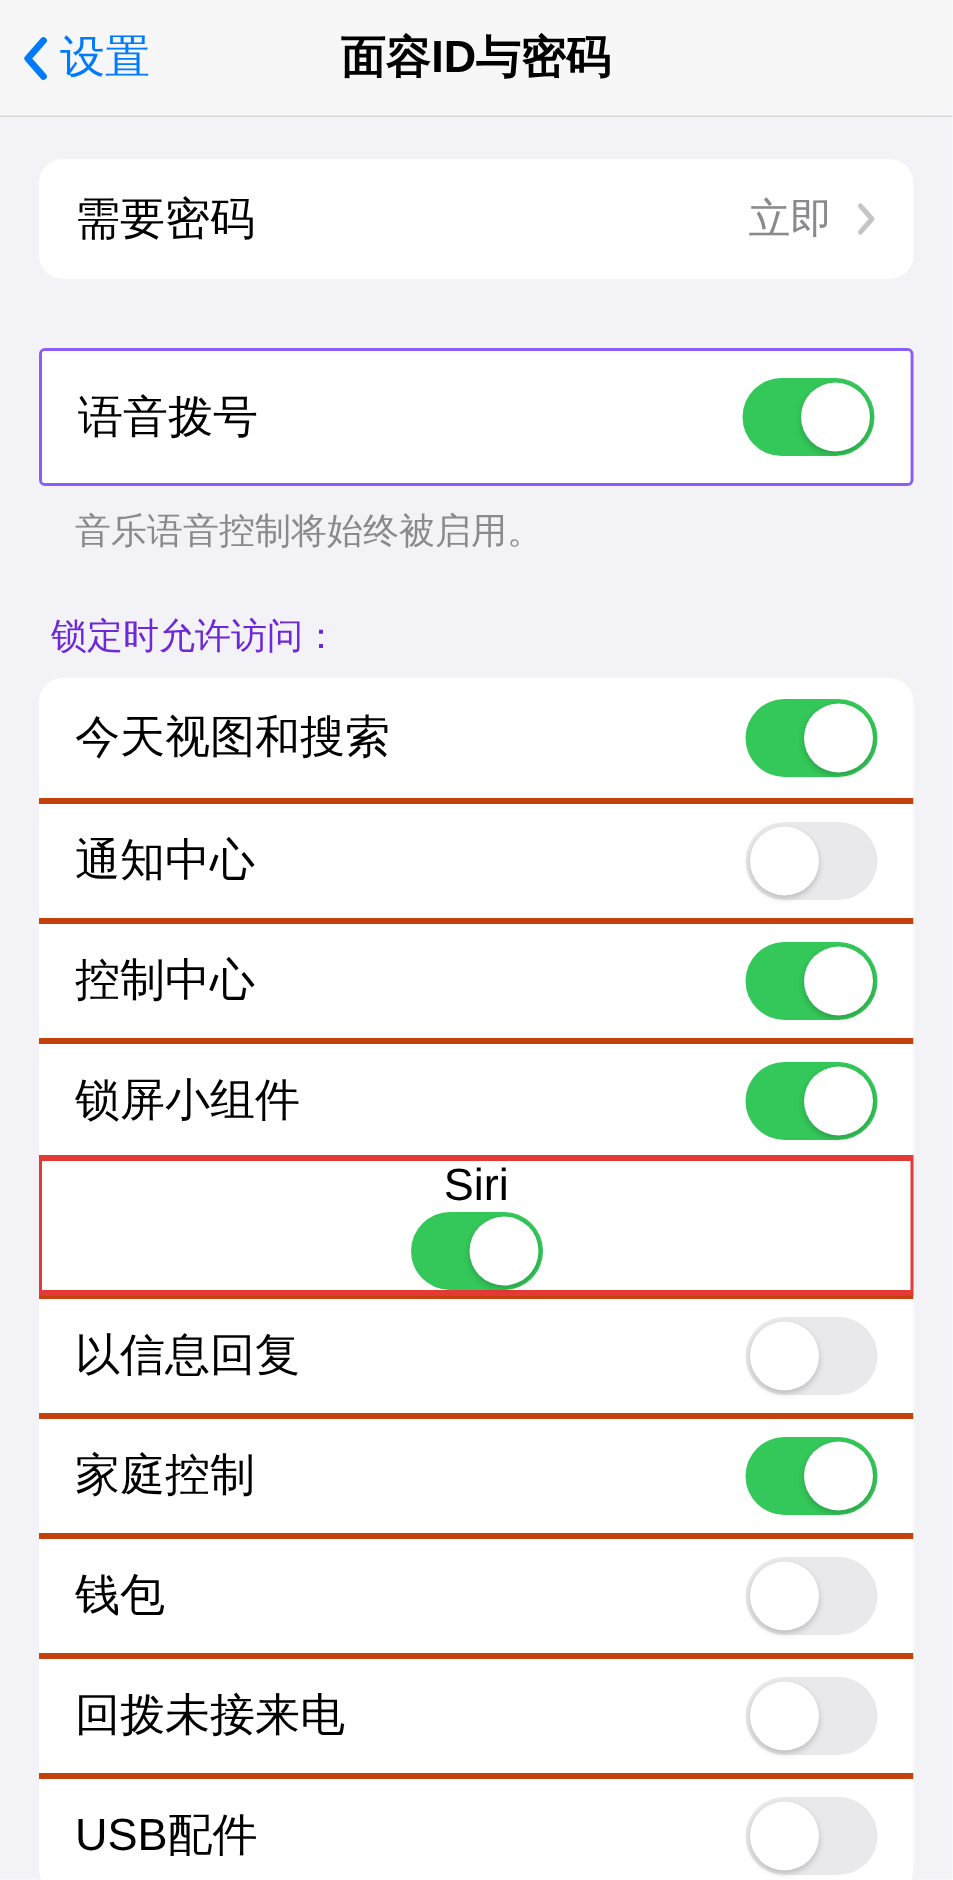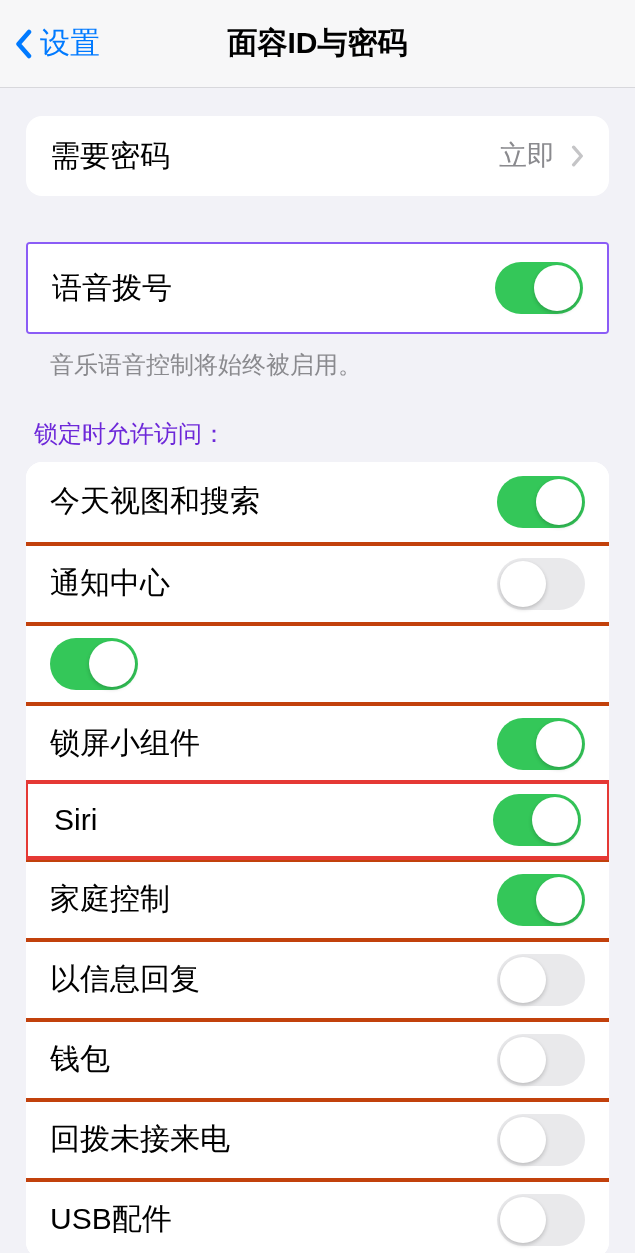--- a/index.html
+++ b/index.html
@@ -9,21 +9,21 @@
       -webkit-font-smoothing: antialiased;
     }
     body {
       width: 635px;
       height: 1253px;
       background: #f2f2f7;
       font-family: -apple-system, "Helvetica Neue", "PingFang SC", sans-serif;
       overflow: hidden;
     }
     .nav-bar {
-      height: 88px;
+      height: 78px;
       background: #f7f7f8;
       display: flex;
       align-items: center;
       position: relative;
       border-bottom: 1px solid #d8d8dc;
     }
     .back-button {
       display: flex;
       align-items: center;
       padding-left: 14px;
@@ -68,20 +68,21 @@
     }
     .row + .row {
       border-top: 4px solid #c2410c;
     }
     .row.highlighted-row {
       border: 4px solid #e53935;
       border-top: 4px solid #e53935 !important;
       position: relative;
       margin: -2px;
       padding: 0 26px;
+      flex-direction: column;
     }
     .row-label {
       font-size: 30px;
       color: #000;
     }
     .row-value {
       display: flex;
       align-items: center;
       color: #8a8a8e;
       font-size: 28px;
@@ -187,49 +188,50 @@
           <div class="toggle-knob"></div>
         </div>
       </div>
       <div class="row">
         <span class="row-label">通知中心</span>
         <div class="toggle off">
           <div class="toggle-knob"></div>
         </div>
       </div>
       <div class="row">
+        <span class="row-label">控制中心</span>
         <div class="toggle on">
           <div class="toggle-knob"></div>
         </div>
       </div>
       <div class="row">
         <span class="row-label">锁屏小组件</span>
         <div class="toggle on">
           <div class="toggle-knob"></div>
         </div>
       </div>
       <div class="row highlighted-row">
         <span class="row-label">Siri</span>
         <div class="toggle on">
           <div class="toggle-knob"></div>
         </div>
       </div>
       <div class="row">
+        <span class="row-label">以信息回复</span>
+        <div class="toggle off">
+          <div class="toggle-knob"></div>
+        </div>
+      </div>
+      <div class="row">
         <span class="row-label">家庭控制</span>
         <div class="toggle on">
           <div class="toggle-knob"></div>
         </div>
       </div>
       <div class="row">
-        <span class="row-label">以信息回复</span>
-        <div class="toggle off">
-          <div class="toggle-knob"></div>
-        </div>
-      </div>
-      <div class="row">
         <span class="row-label">钱包</span>
         <div class="toggle off">
           <div class="toggle-knob"></div>
         </div>
       </div>
       <div class="row">
         <span class="row-label">回拨未接来电</span>
         <div class="toggle off">
           <div class="toggle-knob"></div>
         </div>

